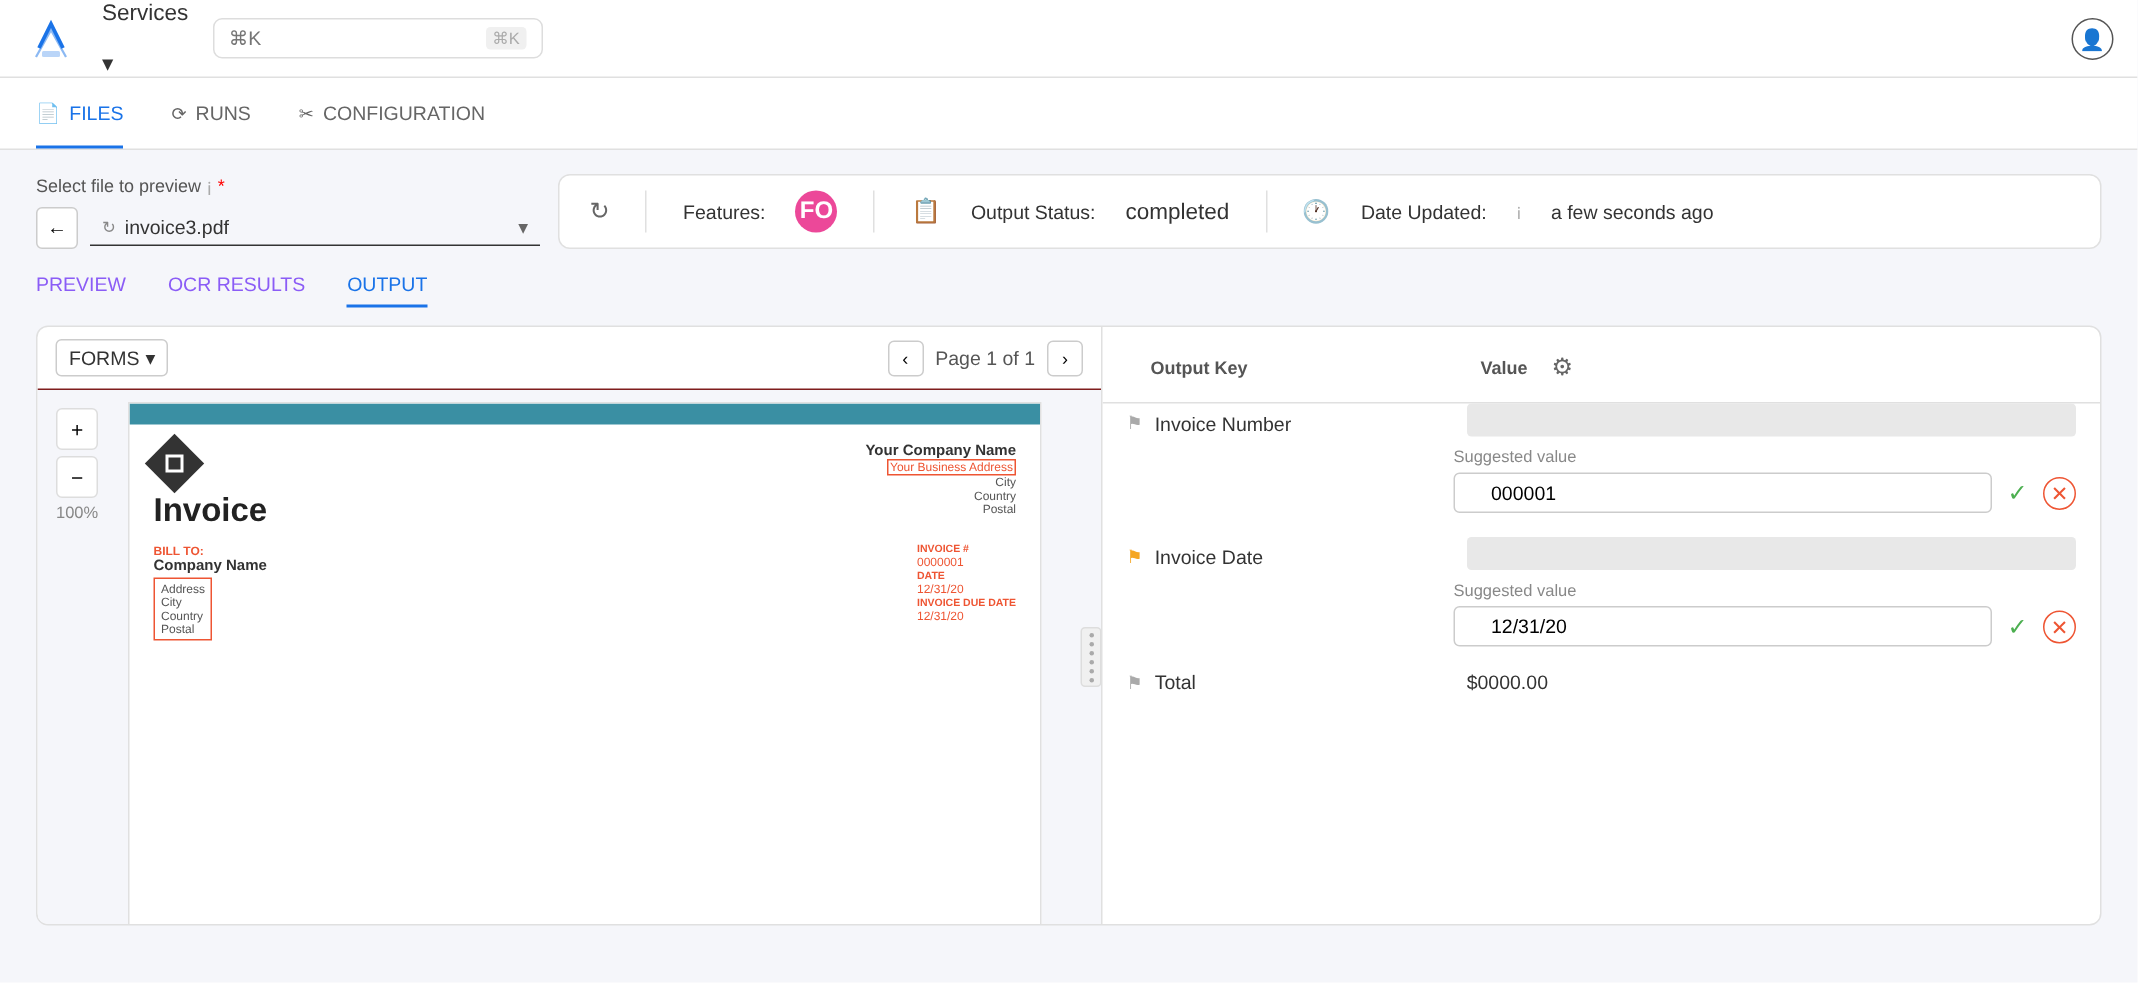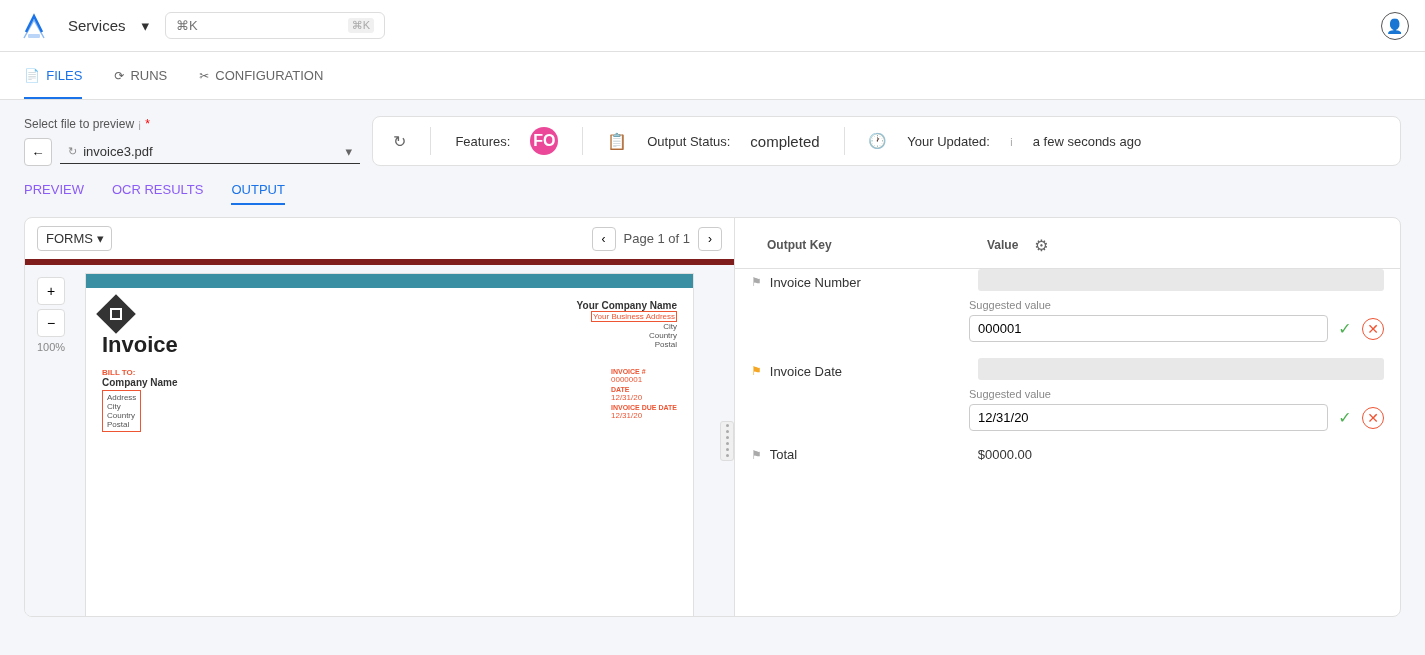--- a/index.html
+++ b/index.html
@@ -14,23 +14,23 @@
       align-items: center;
       padding: 0 16px;
       gap: 16px;
     }
     .logo {
       width: 36px; height: 36px;
       display: flex; align-items: center; justify-content: center;
     }
     .logo svg { width: 32px; height: 32px; }
     .services-btn {
-      display: flex; align-items: center; gap: 16px;
+      display: flex; align-items: flex-start; gap: 16px;
       font-size: 15px; font-weight: 500; color: #333;
-      cursor: pointer; border: none; background: none;
+      cursor: pointer; border: none; background: none; flex-direction: column;
     }
     .search-bar {
       flex: 0 0 220px;
       border: 1px solid #ddd;
       border-radius: 6px;
       padding: 5px 10px;
       font-size: 13px;
       color: #999;
       display: flex; align-items: center; justify-content: space-between;
     }
@@ -133,21 +133,21 @@
 
     
     .preview-panel {
       flex: 0 0 710px;
       border-right: 1px solid #e0e0e0;
       display: flex; flex-direction: column;
     }
     .preview-toolbar {
       display: flex; align-items: center; justify-content: space-between;
       padding: 8px 12px;
-      border-bottom: 6px solid #7f1d1d;
+      border-bottom: 1px solid #7f1d1d;
     }
     .forms-select {
       display: flex; align-items: center; gap: 4px;
       border: 1px solid #ccc; border-radius: 4px;
       padding: 4px 8px; cursor: pointer; font-size: 13px;
       background: #fff;
     }
     .page-nav { display: flex; align-items: center; gap: 8px; font-size: 13px; color: #555; }
     .nav-btn {
       width: 24px; height: 24px; border: 1px solid #ccc; border-radius: 4px;
@@ -261,21 +261,21 @@
     .output-value-area { flex: 1; }
     .output-empty-bar {
       height: 22px; background: #e8e8e8; border-radius: 3px; margin-bottom: 4px;
     }
     .suggested-label { font-size: 11px; color: #888; margin-bottom: 4px; }
     .output-input-row {
       display: flex; align-items: center; gap: 6px;
     }
     .output-input {
       flex: 1; border: 1px solid #ccc; border-radius: 4px;
-      padding: 5px 8px; font-size: 13px; outline: none;
+      padding: 5px 24px; font-size: 13px; outline: none;
     }
     .check-btn {
       width: 22px; height: 22px; border: none; background: none;
       color: #4caf50; font-size: 16px; cursor: pointer; display: flex; align-items: center; justify-content: center;
     }
     .x-btn {
       width: 22px; height: 22px; border: 1px solid #e53; border-radius: 50%;
       background: none; color: #e53; font-size: 14px;
       cursor: pointer; display: flex; align-items: center; justify-content: center;
     }
@@ -348,21 +348,21 @@
       <span class="refresh-btn">↻</span>
       <div class="sep"></div>
       <span class="features-label">Features:</span>
       <div class="fo-badge">FO</div>
       <div class="sep"></div>
       <span style="font-size:16px;color:#4caf50;">📋</span>
       <span class="output-status-label">Output Status:</span>
       <span class="status-completed">completed</span>
       <div class="sep"></div>
       <span style="font-size:15px;color:#f5a623;">🕐</span>
-      <span class="last-updated-label">Your Updated:</span>
+      <span class="last-updated-label">Date Updated:</span>
       <span style="color:#aaa;font-size:11px;">ℹ</span>
       <span class="last-updated-val">a few seconds ago</span>
     </div>
   </div>
 
   <div class="sub-tabs">
     <div class="sub-tab">
       <span>PREVIEW</span>
     </div>
     <div class="sub-tab">

